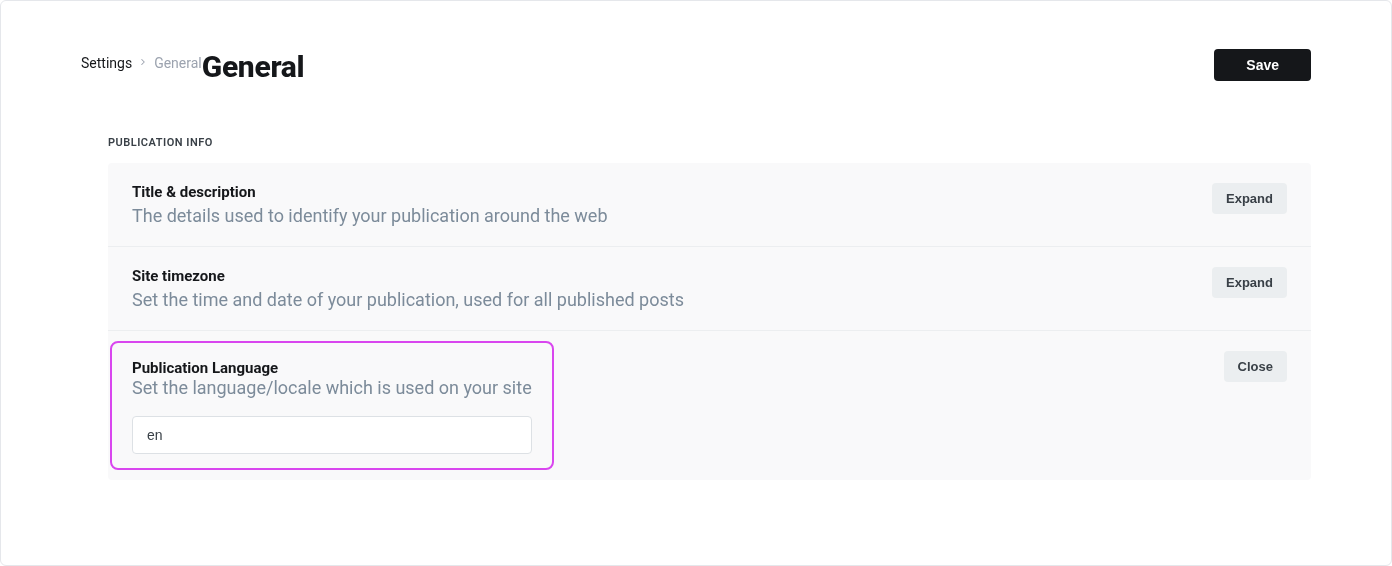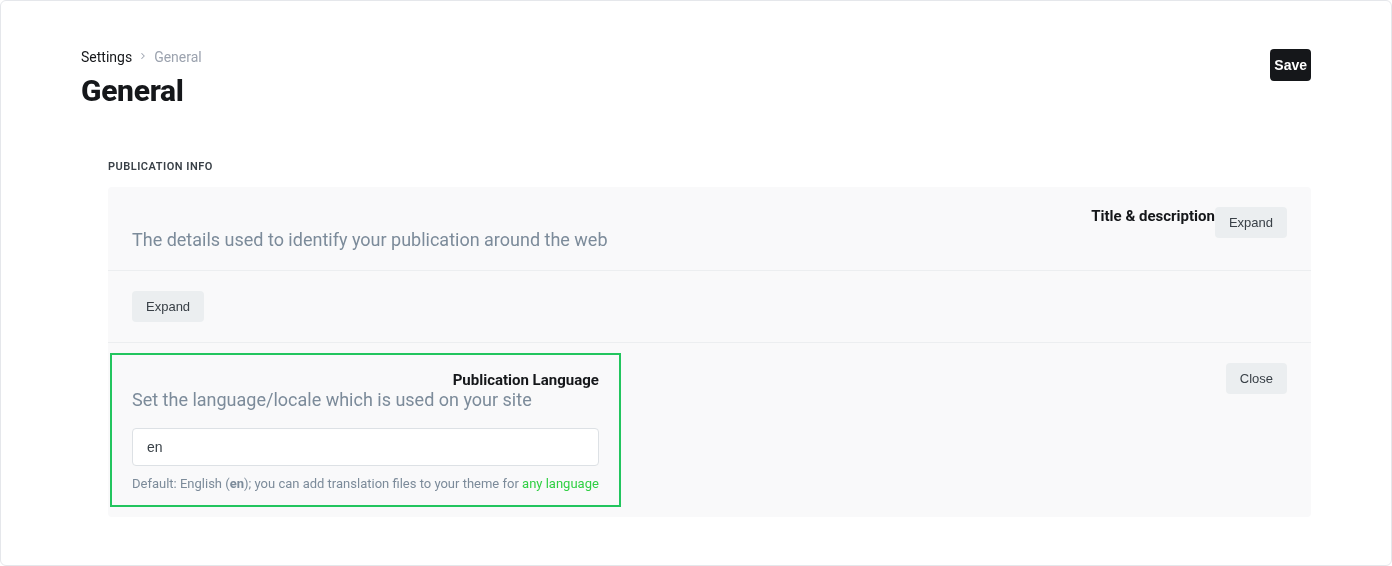--- a/index.html
+++ b/index.html
@@ -17,21 +17,21 @@
       border-radius: 6px;
       padding: 48px 80px;
     }
     .header {
       display: flex;
       justify-content: space-between;
       align-items: flex-start;
     }
     .header-left {
       display: flex;
-      flex-direction: column;
+      flex-direction: row;
     }
     .breadcrumb {
       display: flex;
       align-items: center;
       font-size: 14px;
       margin-bottom: 8px;
       gap: 6px;
     }
     .breadcrumb-root {
       color: #15171a;
@@ -47,21 +47,21 @@
       font-size: 30px;
       font-weight: 800;
       color: #15171a;
       letter-spacing: -0.3px;
     }
     .save-btn {
       background: #15171a;
       color: #fff;
       border: none;
       border-radius: 4px;
-      padding: 8px 4px;
+      padding: 8px 32px;
       font-size: 14px;
       font-weight: 600;
       cursor: pointer;
     }
     .section {
       margin-top: 52px;
       margin-left: 27px;
     }
     .section-label {
       font-size: 11px;
@@ -89,39 +89,38 @@
     .row-content {
       display: flex;
       flex-direction: column;
       gap: 4px;
       flex: 1;
     }
     .row-title {
       font-size: 15px;
       font-weight: 700;
       color: #15171a;
-      text-align: right;
     }
     .row-desc {
       font-size: 18px;
       color: #7c8b9a;
     }
     .expand-btn, .close-btn {
       background: #ebeef0;
       color: #394047;
       border: none;
       border-radius: 4px;
       padding: 8px 14px;
       font-size: 13px;
-      font-weight: 400;
+      font-weight: 700;
       cursor: pointer;
     }
     .highlighted-block {
-      border: 2px solid #22c55e;
-      border-radius: 0;
+      border: 2px solid #d946ef;
+      border-radius: 8px;
       padding: 16px 20px 14px 20px;
       margin-left: -2px;
       max-width: 660px;
     }
     .lang-input {
       width: 100%;
       max-width: 620px;
       padding: 10px 14px;
       font-size: 14px;
       color: #394047;
@@ -178,29 +177,30 @@
 
     <div class="row">
       <div class="row-content">
         <div class="row-title">Title &amp; description</div>
         <div class="row-desc">The details used to identify your publication around the web</div>
       </div>
       <button class="expand-btn">Expand</button>
     </div>
 
     <div class="row">
+      <div class="row-content">
+        <div class="row-title">Site timezone</div>
+        <div class="row-desc">Set the time and date of your publication, used for all published posts</div>
+      </div>
       <button class="expand-btn">Expand</button>
     </div>
 
     <div class="row-lang">
       <div class="highlighted-block">
         <div class="row-title">Publication Language</div>
         <div class="row-desc">Set the language/locale which is used on your site</div>
         <input class="lang-input" type="text" value="en" style="">
-        <div class="hint">
-          <span>Default: English (</span><span class="bold">en</span><span>); you can add translation files to your theme for </span><a href="#">any language</a>
-        </div>
       </div>
       <button class="close-btn">Close</button>
     </div>
 
   </div>
 </div>
 
 </body></html>

